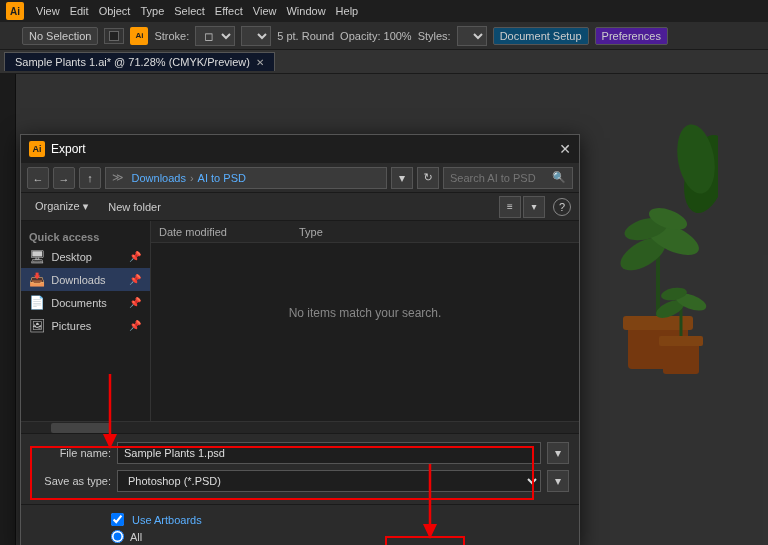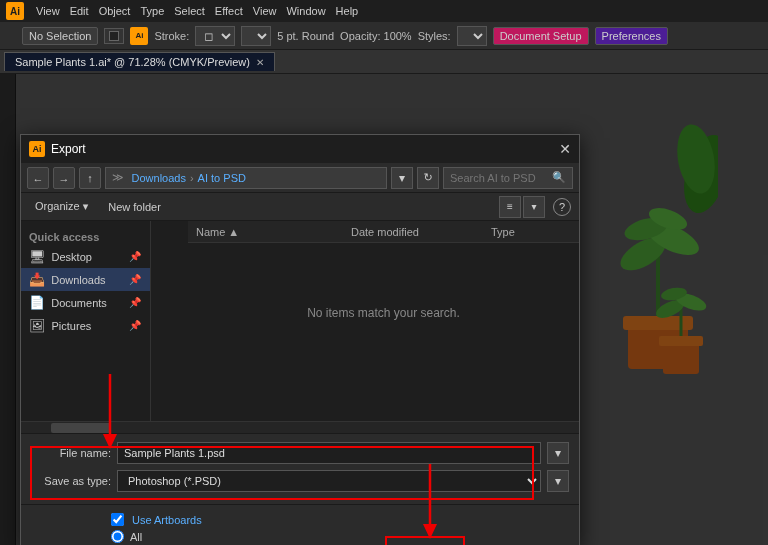--- a/index.html
+++ b/index.html
@@ -314,21 +314,20 @@
       justify-content: center;
       font-size: 11px;
       cursor: pointer;
     }
 
     
     .file-browser {
       display: flex;
       height: 200px;
       background: #1e1e1e;
-      gap: 37px;
     }
     .sidebar {
       width: 130px;
       background: #1e1e1e;
       border-right: 1px solid #333;
       padding: 6px 0;
       overflow-y: auto;
     }
     .sidebar-item {
       display: flex;
@@ -523,21 +522,21 @@
   </select>
   <select class="toolbar-select">
     <option></option>
   </select>
   <span class="toolbar-label">5 pt. Round</span>
   <span class="toolbar-label">Opacity: 100%</span>
   <span class="toolbar-label">Styles:</span>
   <select class="toolbar-select">
     <option></option>
   </select>
-  <button class="toolbar-item" style="background:#be185d;cursor:pointer;color:#ccc;">Document Setup</button>
+  <button class="toolbar-item" style="background:#0c4a6e;cursor:pointer;color:#ccc;">Document Setup</button>
   <button class="toolbar-item" style="background:#4c1d95;cursor:pointer;color:#ccc;">Preferences</button>
 </div>
 
 <div class="tab-bar">
   <div class="tab">
     <span>Sample Plants 1.ai* @ 71.28% (CMYK/Preview)</span>
     <span class="tab-close">✕</span>
   </div>
 </div>
 
@@ -633,24 +632,20 @@
           </div>
           <div class="sidebar-item">
             <span class="sidebar-icon">🖼</span>
             <span>Pictures</span>
             <span class="sidebar-pin">📌</span>
           </div>
         </div>
 
         <div class="file-list">
           <div class="file-list-header">
-            <div class="col-name">
-              <span>Name</span>
-              <span>▲</span>
-            </div>
             <div class="col-date">Date modified</div>
             <div class="col-type">Type</div>
           </div>
           <div class="file-list-empty">No items match your search.</div>
         </div>
       </div>
 
       <div class="h-scroll">
         <div style="width:60px;height:10px;background:#444;margin:1px 0 0 30px;border-radius:2px;"></div>
       </div>

